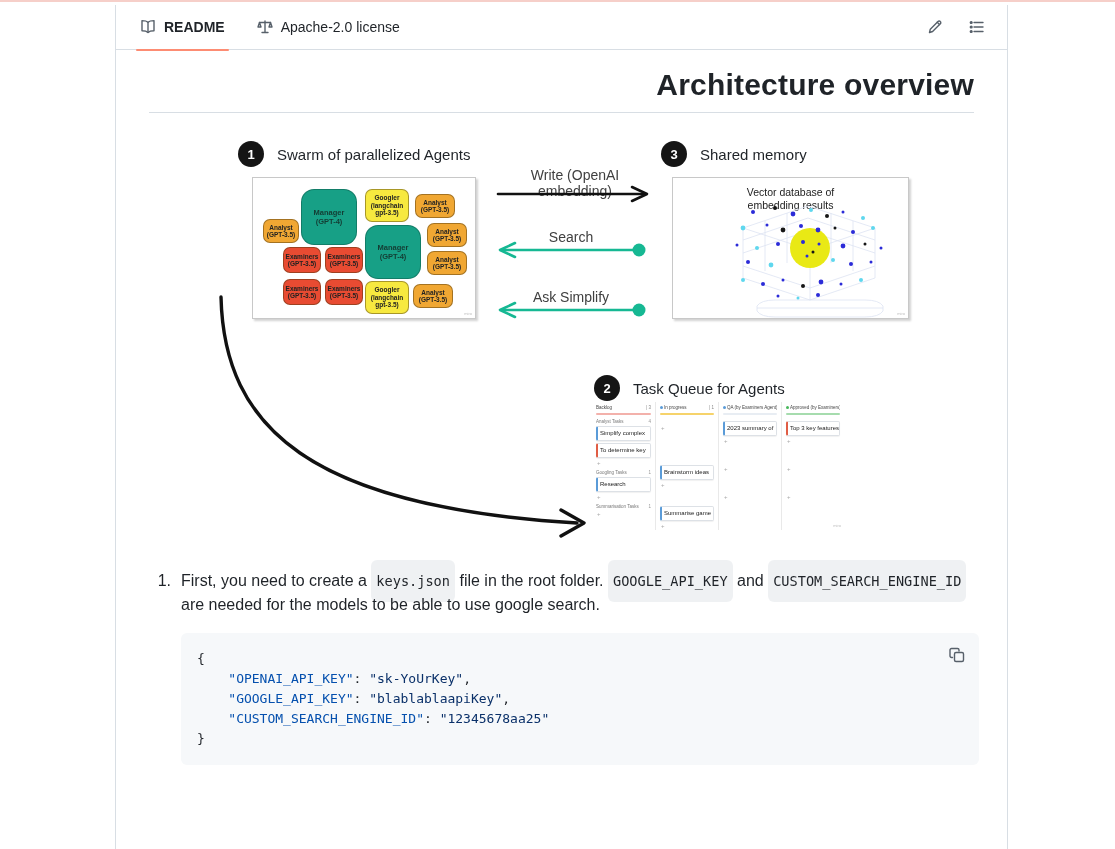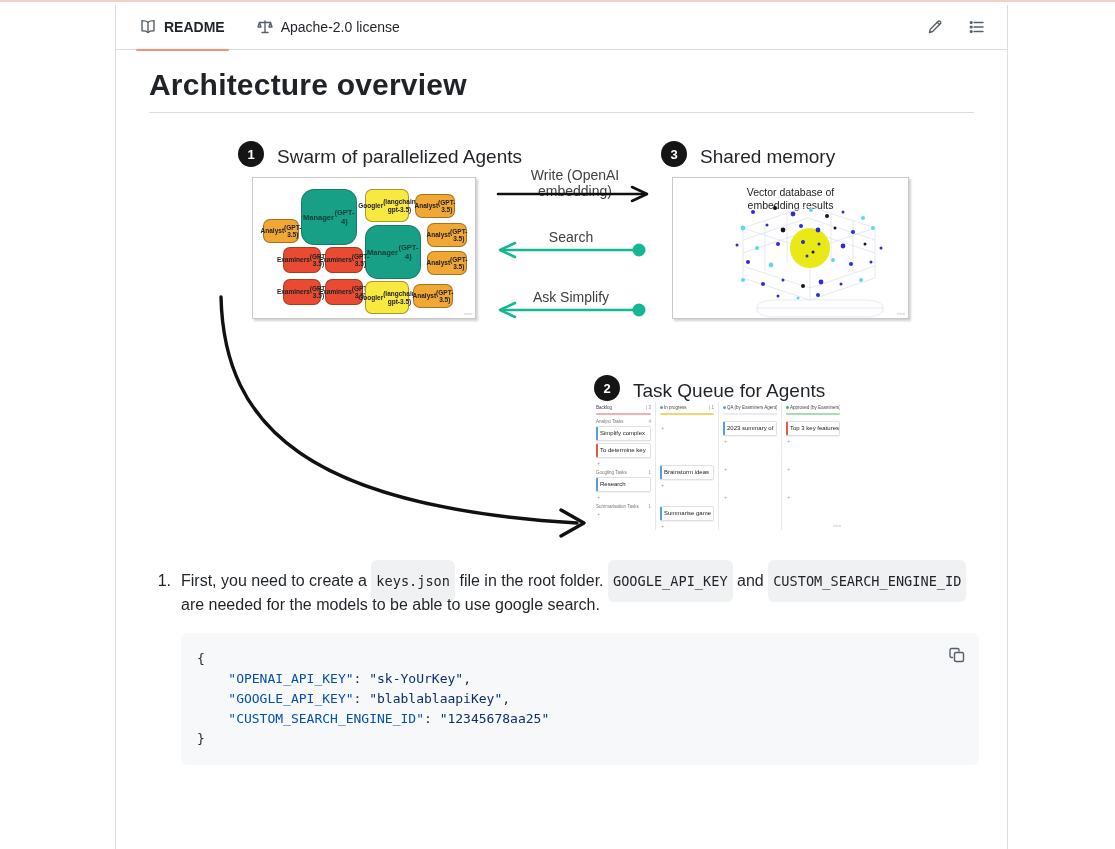--- a/index.html
+++ b/index.html
@@ -13,30 +13,30 @@
   .tab { display:flex; align-items:center; gap:8px; height:45px; padding:0 8px; position:relative; cursor:pointer; }
   .tab .lbl { font-size:14px; }
   .tab.active .lbl { font-weight:600; }
   .tab.active .underline { position:absolute; left:4px; right:4px; bottom:-1px; height:2px; background:var(--accent-tab); border-radius:2px; }
   .tab + .tab { margin-left:16px; }
   .tabbar .spacer { flex:1; }
   .iconbtn { width:28px; height:28px; display:flex; align-items:center; justify-content:center; margin-left:14px; cursor:pointer; }
   svg.oct { stroke:#57606a; fill:none; stroke-width:1.4; stroke-linecap:round; stroke-linejoin:round; }
   
   .body { padding:18px 33px 0 33px; position:relative; }
-  h1.md { font-size:30px; font-weight:600; letter-spacing:.2px; padding-bottom:10px; border-bottom:1px solid #d8dee4; }
+  h1.md { font-size:30px; font-weight:600; letter-spacing:.2px; padding-bottom:10px; border-bottom:1px solid #d8dee4;text-align:right; }
   
   .diagram { position:relative; height:420px; margin-top:12px; }
   .badge { position:absolute; width:26px; height:26px; border-radius:50%; background:#151515; color:#fff;
     font-size:13px; font-weight:700; display:flex; align-items:center; justify-content:center; }
-  .steptitle { position:absolute; font-size:19px; color:#1f2328; }
+  .steptitle { position:absolute; font-size:15px; color:#1f2328; }
   .panel { position:absolute; background:#fff; border:1px solid #c8c8c8; box-shadow:2px 2px 2px rgba(0,0,0,.18); }
   .wm { position:absolute; right:3px; bottom:2px; font-size:4px; color:#c0c0c0; }
   
-  .sbox { position:absolute; border-radius:7px; border:1px solid rgba(70,50,10,.45); display:flex; flex-direction:row;
+  .sbox { position:absolute; border-radius:7px; border:1px solid rgba(70,50,10,.45); display:flex; flex-direction:column;
     align-items:center; justify-content:center; text-align:center; font-size:6.5px; line-height:7.5px; font-weight:600; color:#222; padding:1px; }
   .sbox.big { border-radius:13px; font-size:7.5px; line-height:9px; color:#143c33; border-color:rgba(10,60,50,.35); }
   .c-teal { background:var(--teal); } .c-yellow { background:var(--yellow); }
   .c-orange { background:var(--orange); } .c-red { background:var(--red); }
   
   .arrowlabel { position:absolute; font-size:14px; color:#404040; text-align:center; }
   .arrowsvg { position:absolute; overflow:visible; }
   
   .vdb-title { text-align:center; font-size:10.5px; line-height:13px; margin-top:8px; color:#222; }
   

